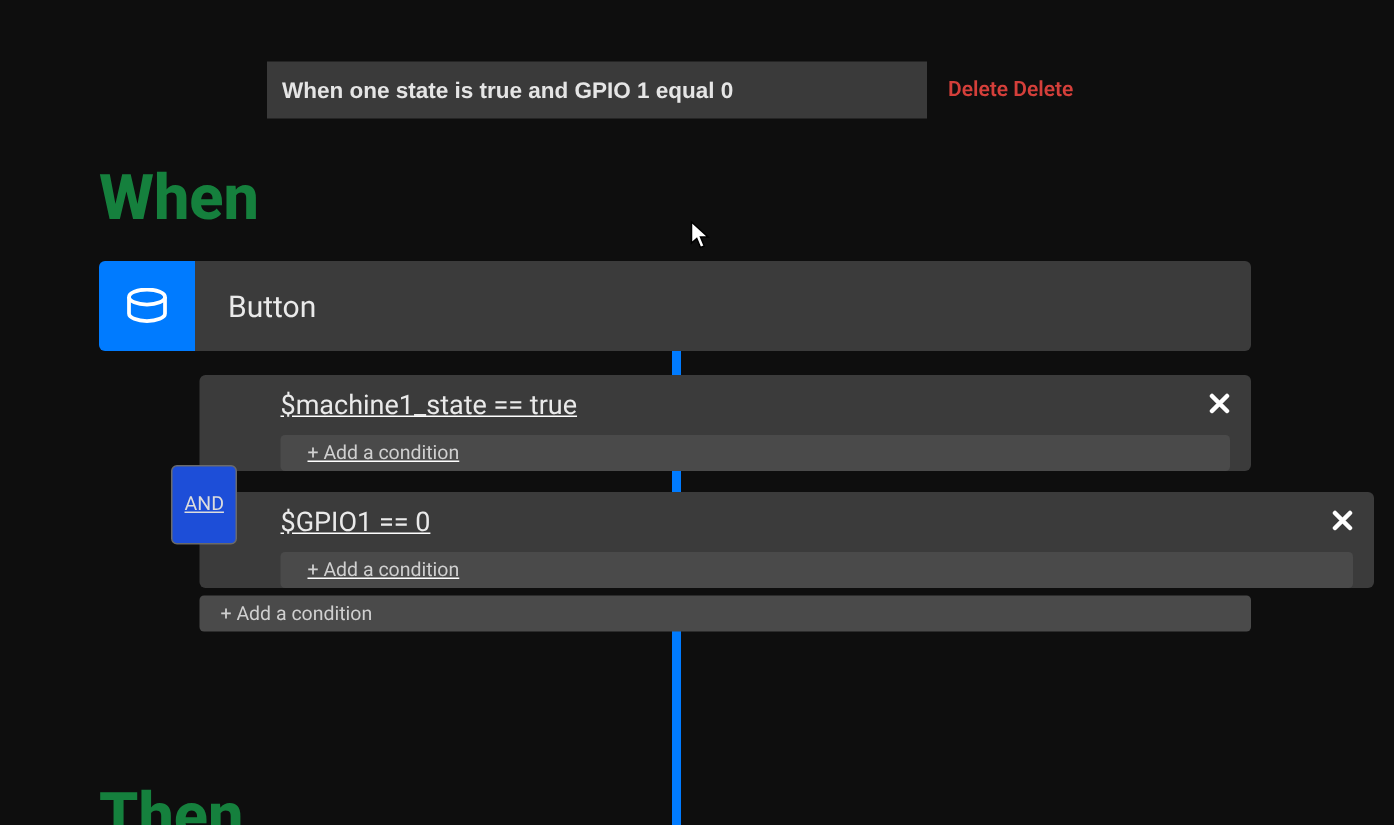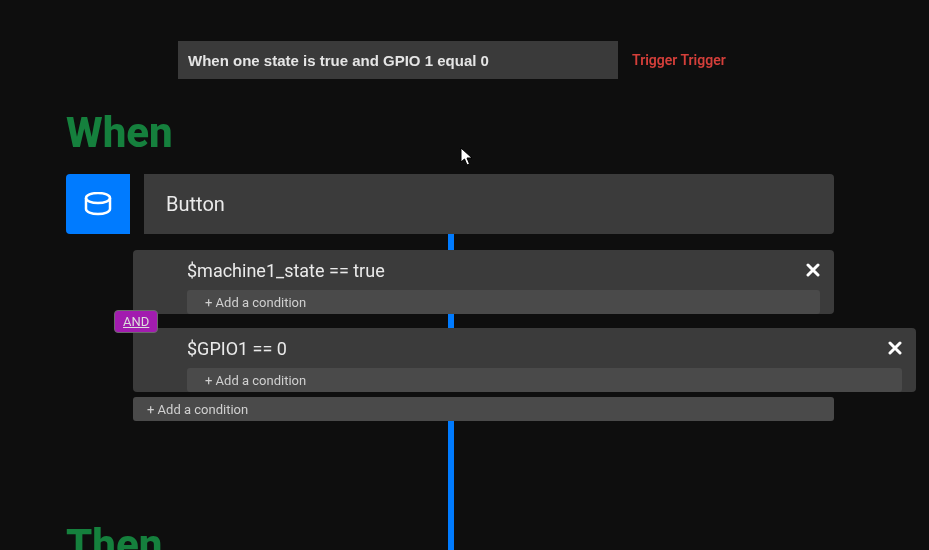--- a/index.html
+++ b/index.html
@@ -74,40 +74,40 @@
     flex-shrink: 0;
   }
   .trigger-label-box {
     flex: 1;
     background: #3b3b3b;
     display: flex;
     align-items: center;
     padding-left: 22px;
     font-size: 20px;
     color: #eaeaea;
-    margin-left: 14px;
   }
 
   
   .connector-seg {
     position: absolute;
     background: #007bff;
   }
   .seg1 { left: 448px; top: 234px; width: 6px; height: 16px; } 
   .seg2 { left: 448px; top: 312px; width: 6px; height: 16px; } 
   .seg-main { left: 448px; top: 420px; width: 6px; height: 200px; } 
 
   
   .cond-1 { position: absolute; left: 133px; top: 250px; width: 701px; }
   .cond-2 { position: absolute; left: 133px; top: 328px; width: 783px; }
 
   .cond-block {
     background: #3b3b3b;
     border-radius: 4px;
     overflow: hidden;
+    text-decoration: underline;
   }
   .cond-head {
     height: 40px;
     display: flex;
     align-items: center;
     justify-content: space-between;
     padding: 0 14px 0 54px;
   }
   .cond-expr {
     font-size: 18px;
@@ -129,24 +129,24 @@
     margin: 0 14px 0 54px;
     border-radius: 3px;
     cursor: pointer;
   }
 
   
   .and-pill {
     position: absolute;
     left: 114px;
     top: 310px;
-    background: #a21caf;
+    background: #1d4ed8;
     border: 1px solid #6a6a6a;
     border-radius: 4px;
-    padding: 3px 8px;
+    padding: 18px 8px;
     font-size: 13px;
     text-decoration: underline;
     color: #ddd;
     cursor: pointer;
     z-index: 5;
   }
 
   
   .outer-add {
     position: absolute;
@@ -174,21 +174,21 @@
   }
 
   
   .db-icon svg { display: block; }
 </style>
 </head>
 <body>
 
 <div class="top-row">
   <input class="trigger-name-input" value="When one state is true and GPIO 1 equal 0" style="">
-  <span class="delete-link">Trigger Trigger</span>
+  <span class="delete-link">Delete Delete</span>
 </div>
 
 <h1 class="section-heading when-heading">When</h1>
 
 <div class="trigger-row">
   <div class="trigger-icon-box db-icon">
     <svg width="28" height="24" viewBox="0 0 28 24">
       <ellipse cx="14" cy="6" rx="12" ry="5" fill="none" stroke="#fff" stroke-width="2.5"></ellipse>
       <path d="M2 6 V17 A12 5 0 0 0 26 17 V6" fill="none" stroke="#fff" stroke-width="2.5"></path>
     </svg>

